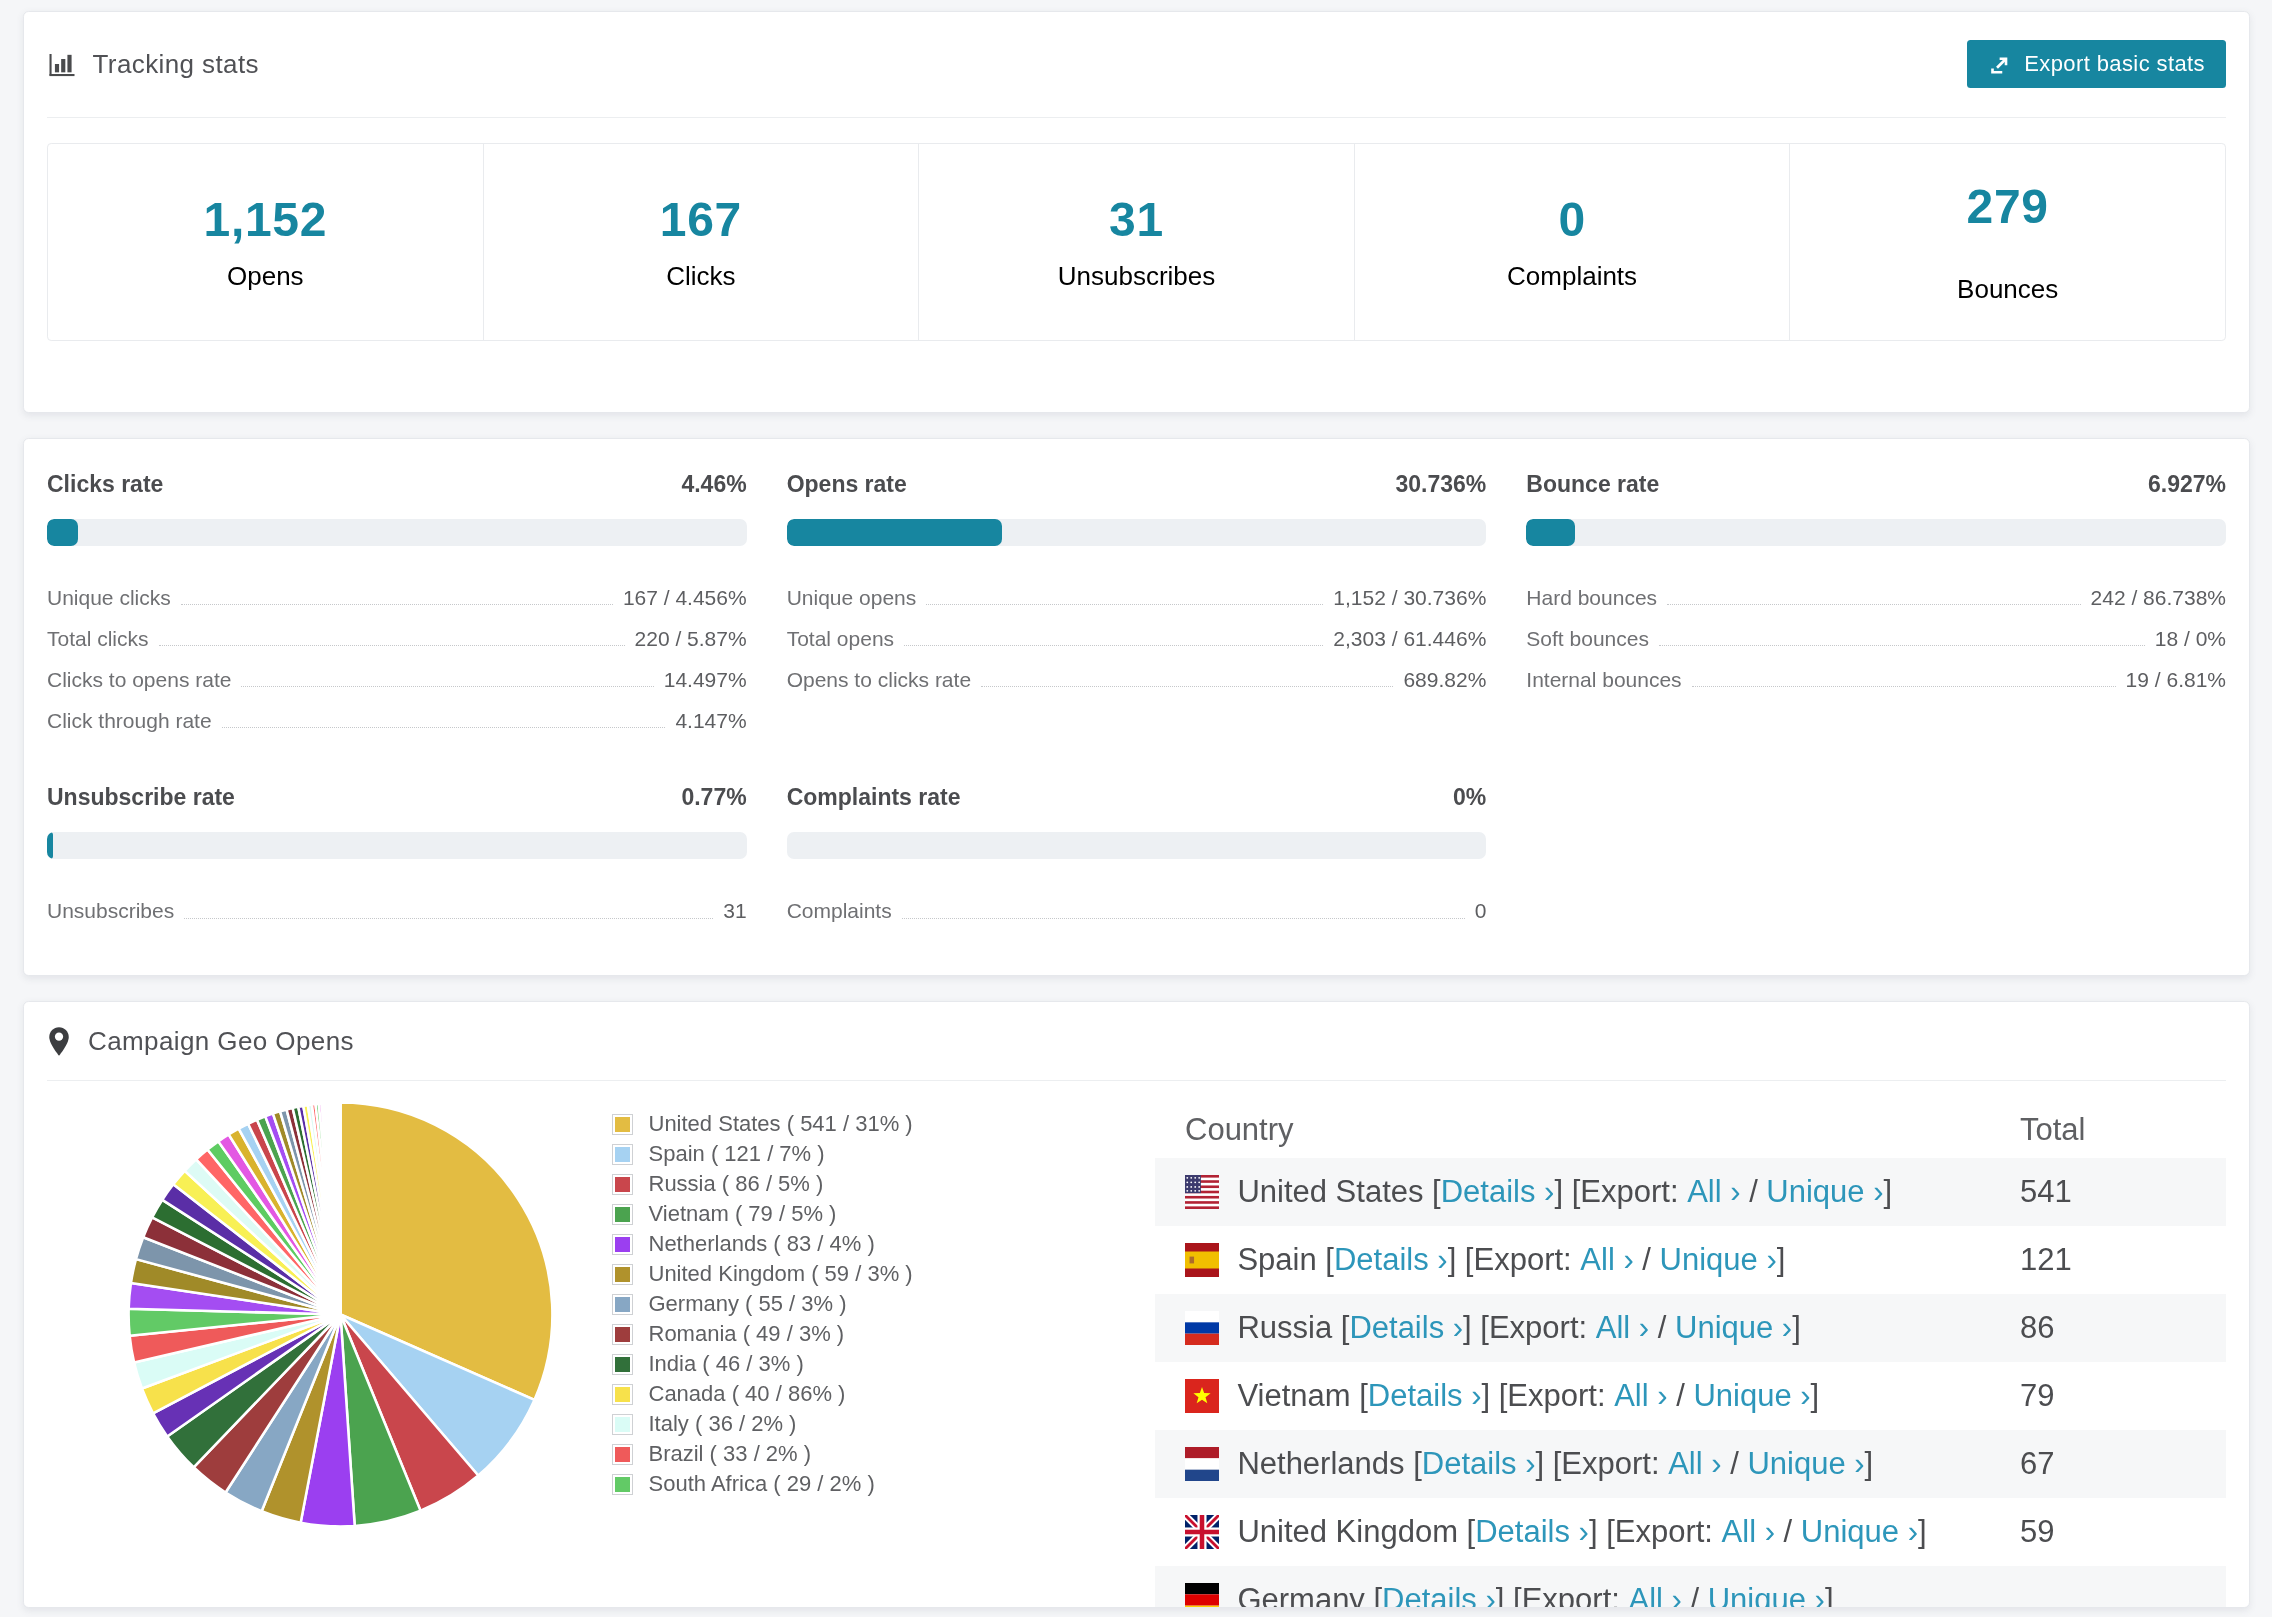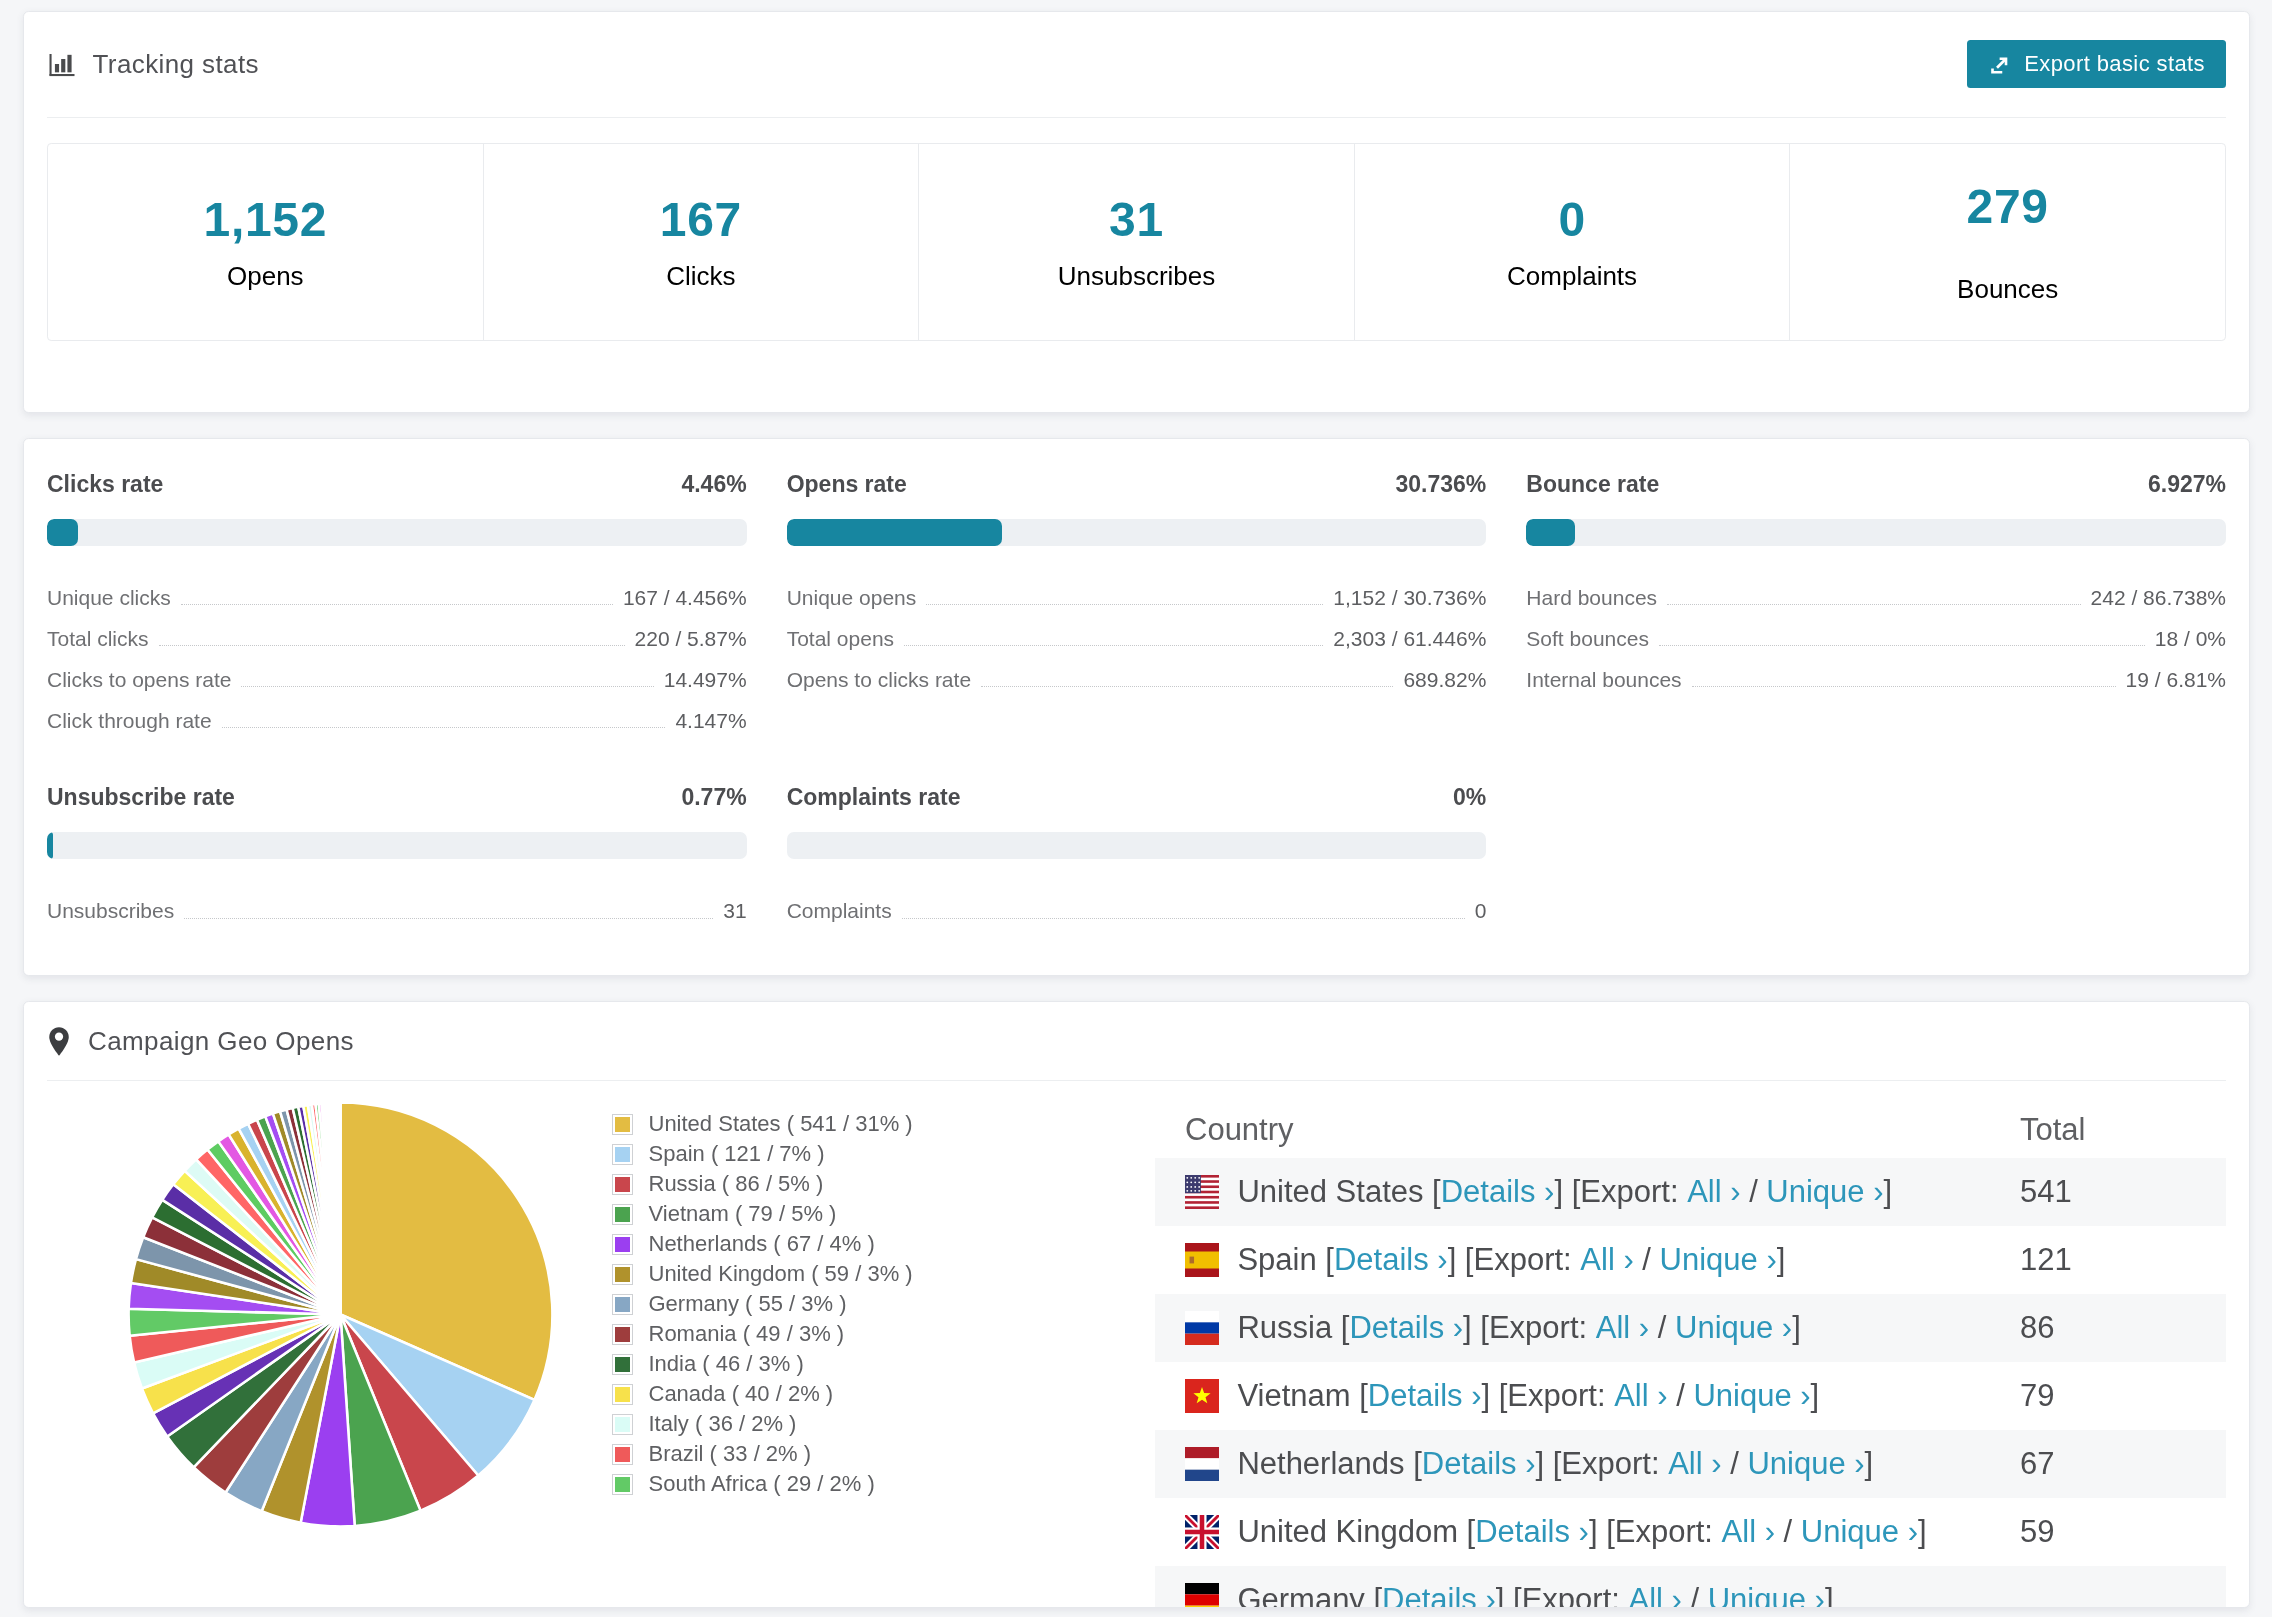--- a/index.html
+++ b/index.html
@@ -336,21 +336,21 @@
         <div class="legend-item">
           <span class="lg-box">
             <span class="lg-fill" style="background: rgb(75, 163, 79);"></span>
           </span>
           <span class="lg-label">Vietnam ( 79 / 5% )</span>
         </div>
         <div class="legend-item">
           <span class="lg-box">
             <span class="lg-fill" style="background: rgb(155, 63, 240);"></span>
           </span>
-          <span class="lg-label">Netherlands ( 67 / 4% )</span>
+          <span class="lg-label">Netherlands ( 83 / 4% )</span>
         </div>
         <div class="legend-item">
           <span class="lg-box">
             <span class="lg-fill" style="background: rgb(176, 146, 44);"></span>
           </span>
           <span class="lg-label">United Kingdom ( 59 / 3% )</span>
         </div>
         <div class="legend-item">
           <span class="lg-box">
             <span class="lg-fill" style="background: rgb(135, 167, 196);"></span>
@@ -366,21 +366,21 @@
         <div class="legend-item">
           <span class="lg-box">
             <span class="lg-fill" style="background: rgb(49, 112, 58);"></span>
           </span>
           <span class="lg-label">India ( 46 / 3% )</span>
         </div>
         <div class="legend-item">
           <span class="lg-box">
             <span class="lg-fill" style="background: rgb(247, 225, 75);"></span>
           </span>
-          <span class="lg-label">Canada ( 40 / 2% )</span>
+          <span class="lg-label">Canada ( 40 / 86% )</span>
         </div>
         <div class="legend-item">
           <span class="lg-box">
             <span class="lg-fill" style="background: rgb(218, 252, 246);"></span>
           </span>
           <span class="lg-label">Italy ( 36 / 2% )</span>
         </div>
         <div class="legend-item">
           <span class="lg-box">
             <span class="lg-fill" style="background: rgb(239, 90, 90);"></span>

